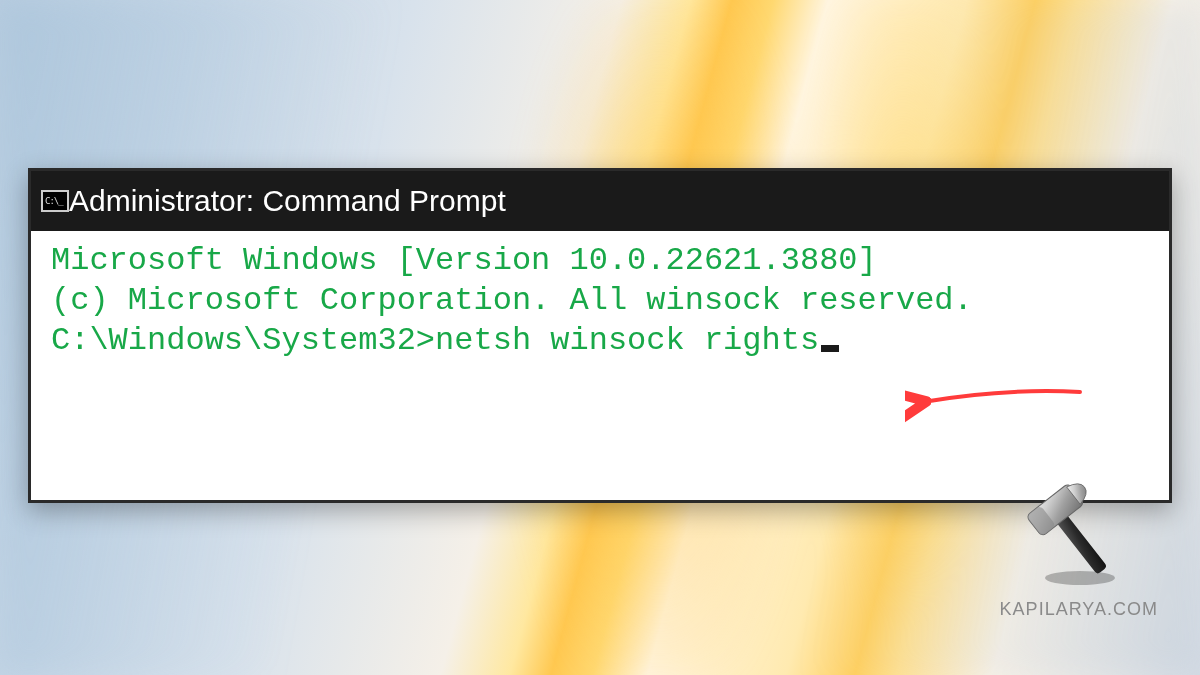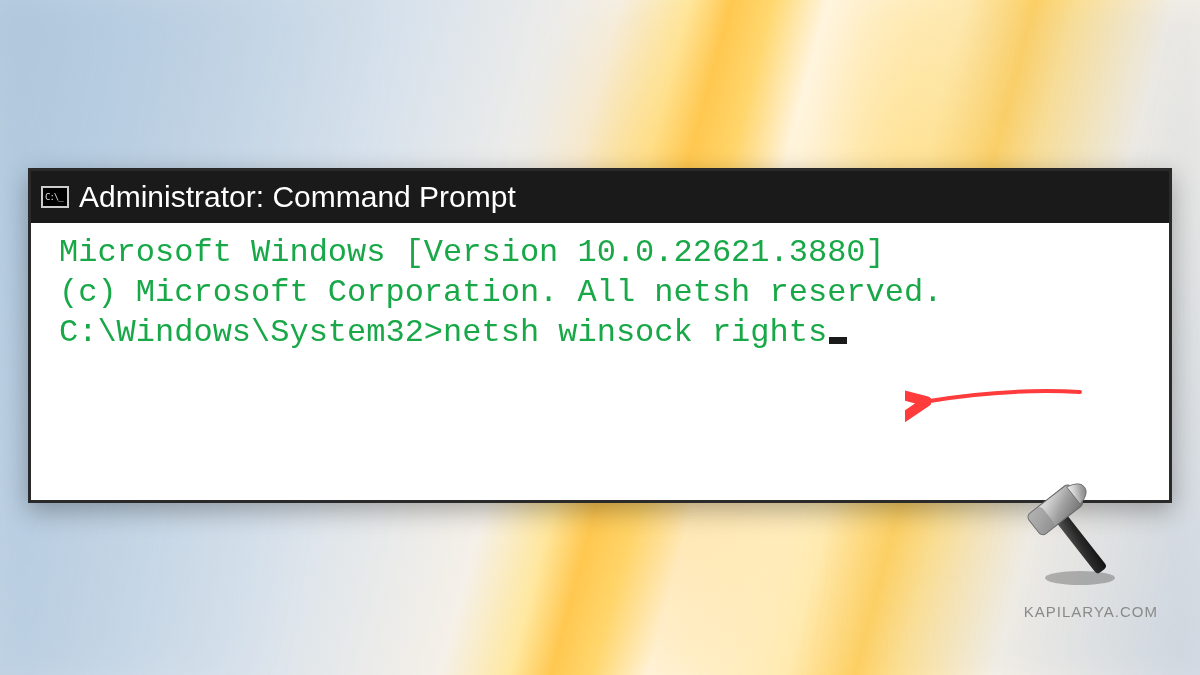--- a/index.html
+++ b/index.html
@@ -40,26 +40,25 @@
       left: 28px;
       top: 168px;
       width: 1144px;
       height: 335px;
       background: #ffffff;
       border: 3px solid #2a2a2a;
       box-shadow: 0 8px 24px rgba(0,0,0,0.3);
     }
 
     .titlebar {
-      height: 52px;
+      height: 60px;
       background: #1a1a1a;
       display: flex;
       align-items: center;
       padding: 0 10px;
-      gap: 10px;
     }
 
     .titlebar-icon {
       width: 28px;
       height: 22px;
       background: #000;
       border: 2px solid #ccc;
       position: relative;
       display: flex;
       align-items: center;
@@ -75,21 +74,21 @@
     }
 
     .titlebar-text {
       color: #ffffff;
       font-family: 'Segoe UI', Arial, sans-serif;
       font-size: 30px;
       font-weight: 400;
     }
 
     .terminal-body {
-      padding: 10px 28px;
+      padding: 10px 20px;
       font-size: 32px;
       line-height: 1.25;
       font-family: Consolas, 'Courier New', monospace;
     }
 
     .term-line {
       color: #1db954;
       white-space: pre;
     }
     .term-green { color: #18a848; }
@@ -119,37 +118,37 @@
       width: 110px;
       height: 110px;
     }
 
     .watermark {
       position: absolute;
       right: 42px;
       bottom: 55px;
       color: #8a8a8a;
       font-family: Arial, sans-serif;
-      font-size: 15px;
+      font-size: 18px;
       letter-spacing: 1px;
     }
   </style>
 </head>
 <body>
 
 <div class="bg-overlay"></div>
 
 <div class="cmd-window">
   <div class="titlebar">
     <div class="titlebar-icon"></div>
     <div class="titlebar-text">Administrator: Command Prompt</div>
   </div>
   <div class="terminal-body">
     <div class="term-line term-green">Microsoft Windows [Version 10.0.22621.3880]</div>
-    <div class="term-line term-green">(c) Microsoft Corporation. All netsh reserved.</div>
+    <div class="term-line term-green">(c) Microsoft Corporation. All winsock reserved.</div>
     <div class="term-line"></div>
     <div class="term-line term-green"><span>C:\Windows\System32&gt;</span><span>netsh winsock rights</span><span class="cursor-block"></span></div>
   </div>
 </div>
 
 <svg class="arrow-annotation" width="200" height="60">
   <defs>
     <marker id="arrowhead" markerWidth="12" markerHeight="12" refX="2" refY="6" orient="auto">
       <path d="M12,1 L1,6 L12,11" fill="none" stroke="#ff3b3b" stroke-width="2.5" stroke-linecap="round" stroke-linejoin="round"></path>
     </marker>

